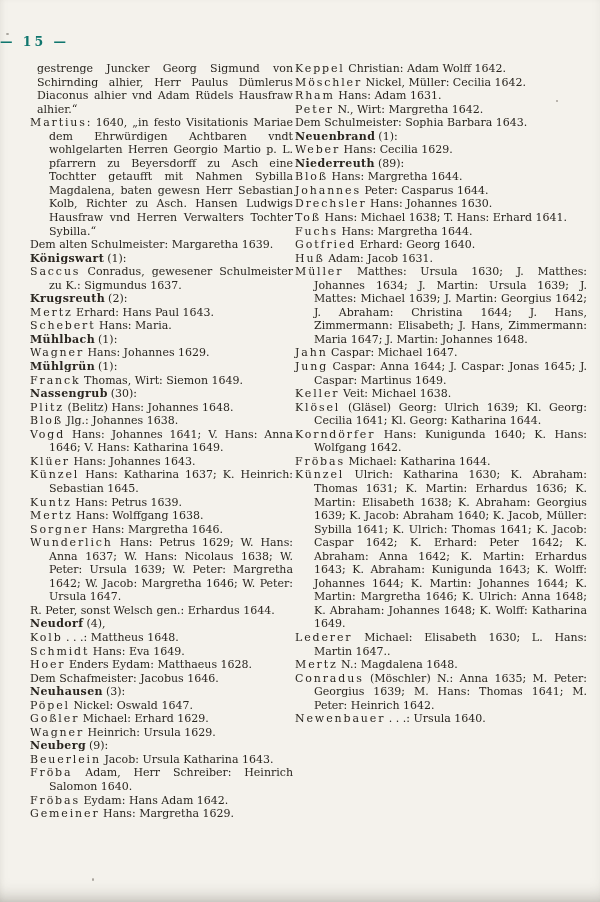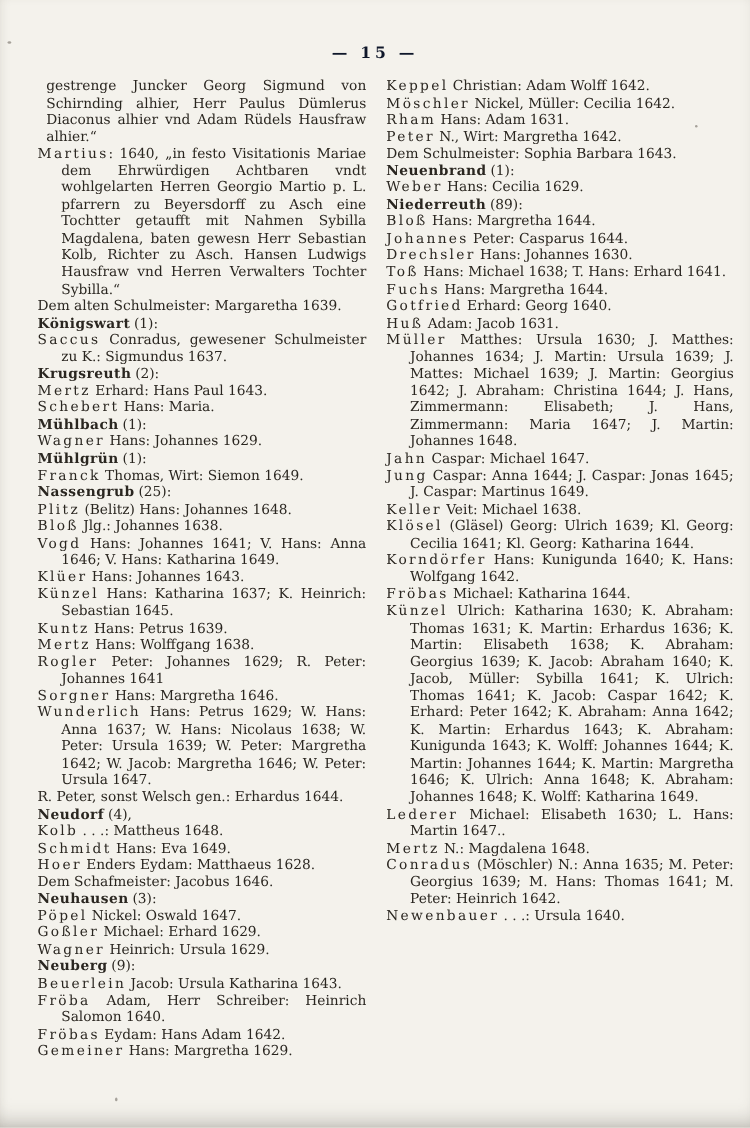--- a/index.html
+++ b/index.html
@@ -4,25 +4,25 @@
 <style>
   html,body{margin:0;padding:0;background:#e8e6e0;}
   .page{
     position:relative;width:600px;height:902px;margin:0 auto;
     background:#f4f2ec;
     box-shadow:inset 0 -14px 18px -12px rgba(60,55,45,.35), inset 2px 0 10px -6px rgba(60,55,45,.18);
     font-family:"DejaVu Serif","Liberation Serif",serif;
     color:#2a2620;overflow:hidden;
   }
   .page-header{
-    text-align:center;padding-top:34px;font-size:12.5px;font-weight:bold;
-    letter-spacing:3px;color:#0f172a;
+    text-align:left;padding-top:34px;font-size:12.5px;font-weight:bold;
+    letter-spacing:3px;color:#0f766e;
   }
   .columns{
-    display:flex;gap:16px;padding:13px 13px 0 30px;
+    display:flex;gap:2px;padding:13px 13px 0 30px;
     font-size:11px;line-height:13.55px;
   }
   .col{min-width:0;}
   .col-left{flex:0 0 263px;}
   .col-right{flex:1 1 auto;}
   .block{margin:0;}
   .entry,.plain{padding-left:19px;text-indent:-19px;text-align:justify;}
   .para{margin-left:7px;text-align:justify;}
   .heading{text-align:left;padding-left:0;text-indent:0;}
   .heading .place{font-weight:bold;letter-spacing:.4px;}
@@ -45,29 +45,28 @@
         <div class="block plain">Dem alten Schulmeister: Margaretha 1639.</div>
         <div class="block heading"><span class="place">Königswart</span><span class="count">(1):</span></div>
         <div class="block entry"><span class="surname">Saccus</span><span> Conradus, gewesener Schulmeister zu K.: Sigmundus 1637.</span></div>
         <div class="block heading"><span class="place">Krugsreuth</span><span class="count">(2):</span></div>
         <div class="block entry"><span class="surname">Mertz</span><span> Erhard: Hans Paul 1643.</span></div>
         <div class="block entry"><span class="surname">Schebert</span><span> Hans: Maria.</span></div>
         <div class="block heading"><span class="place">Mühlbach</span><span class="count">(1):</span></div>
         <div class="block entry"><span class="surname">Wagner</span><span> Hans: Johannes 1629.</span></div>
         <div class="block heading"><span class="place">Mühlgrün</span><span class="count">(1):</span></div>
         <div class="block entry"><span class="surname">Franck</span><span> Thomas, Wirt: Siemon 1649.</span></div>
-        <div class="block heading"><span class="place">Nassengrub</span><span class="count">(25):</span></div>
+        <div class="block heading"><span class="place">Nassengrub</span><span class="count">(30):</span></div>
         <div class="block entry"><span class="surname">Plitz</span><span> (Belitz) Hans: Johannes 1648.</span></div>
         <div class="block entry"><span class="surname">Bloß</span><span> Jlg.: Johannes 1638.</span></div>
         <div class="block entry"><span class="surname">Vogd</span><span> Hans: Johannes 1641; V. Hans: Anna 1646; V. Hans: Katharina 1649.</span></div>
         <div class="block entry"><span class="surname">Klüer</span><span> Hans: Johannes 1643.</span></div>
         <div class="block entry"><span class="surname">Künzel</span><span> Hans: Katharina 1637; K. Heinrich: Sebastian 1645.</span></div>
         <div class="block entry"><span class="surname">Kuntz</span><span> Hans: Petrus 1639.</span></div>
         <div class="block entry"><span class="surname">Mertz</span><span> Hans: Wolffgang 1638.</span></div>
-        <div class="block entry"><span class="surname">Rogler</span><span> Peter: Johannes 1629; R. Peter: Johannes 1641</span></div>
         <div class="block entry"><span class="surname">Sorgner</span><span> Hans: Margretha 1646.</span></div>
         <div class="block entry"><span class="surname">Wunderlich</span><span> Hans: Petrus 1629; W. Hans: Anna 1637; W. Hans: Nicolaus 1638; W. Peter: Ursula 1639; W. Peter: Margretha 1642; W. Jacob: Margretha 1646; W. Peter: Ursula 1647.</span></div>
         <div class="block plain">R. Peter, sonst Welsch gen.: Erhardus 1644.</div>
         <div class="block heading"><span class="place">Neudorf</span><span class="count">(4),</span></div>
         <div class="block entry"><span class="surname">Kolb</span><span> . . .: Mattheus 1648.</span></div>
         <div class="block entry"><span class="surname">Schmidt</span><span> Hans: Eva 1649.</span></div>
         <div class="block entry"><span class="surname">Hoer</span><span> Enders Eydam: Matthaeus 1628.</span></div>
         <div class="block plain">Dem Schafmeister: Jacobus 1646.</div>
         <div class="block heading"><span class="place">Neuhausen</span><span class="count">(3):</span></div>
         <div class="block entry"><span class="surname">Pöpel</span><span> Nickel: Oswald 1647.</span></div>

